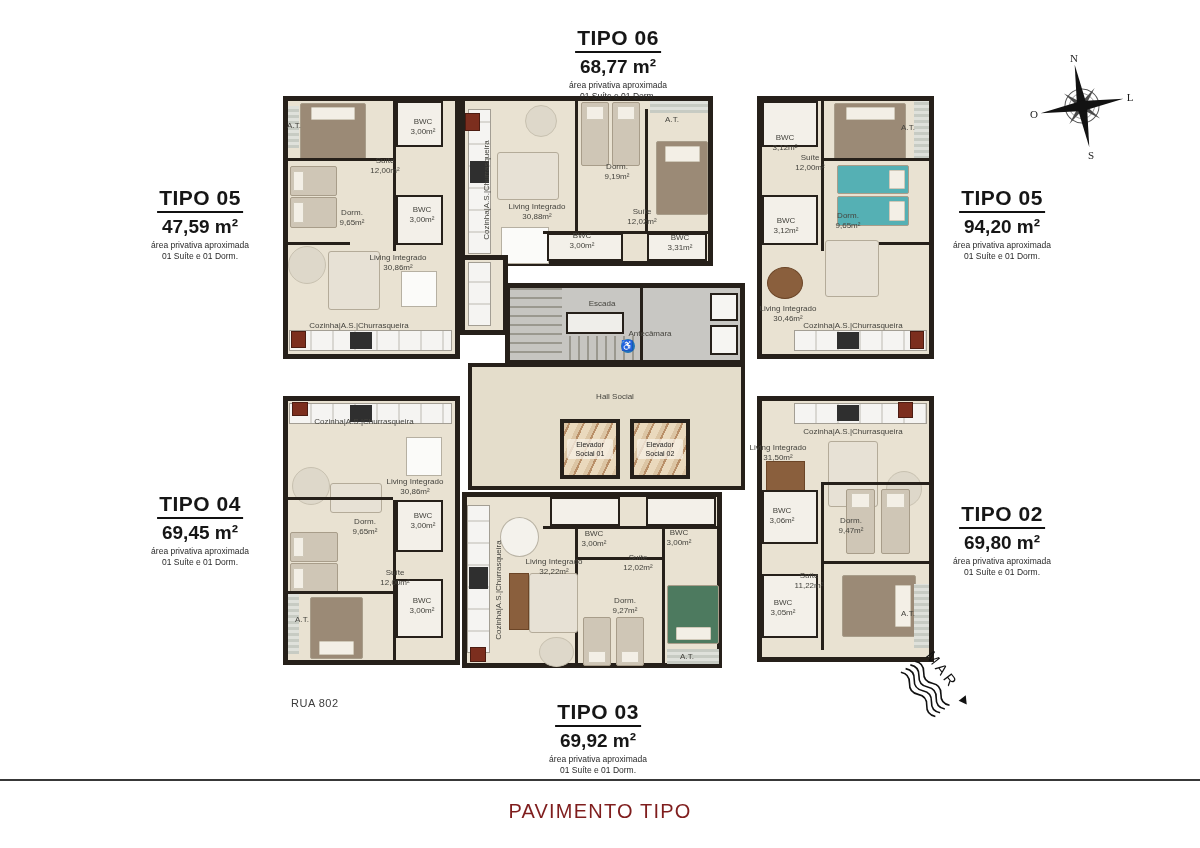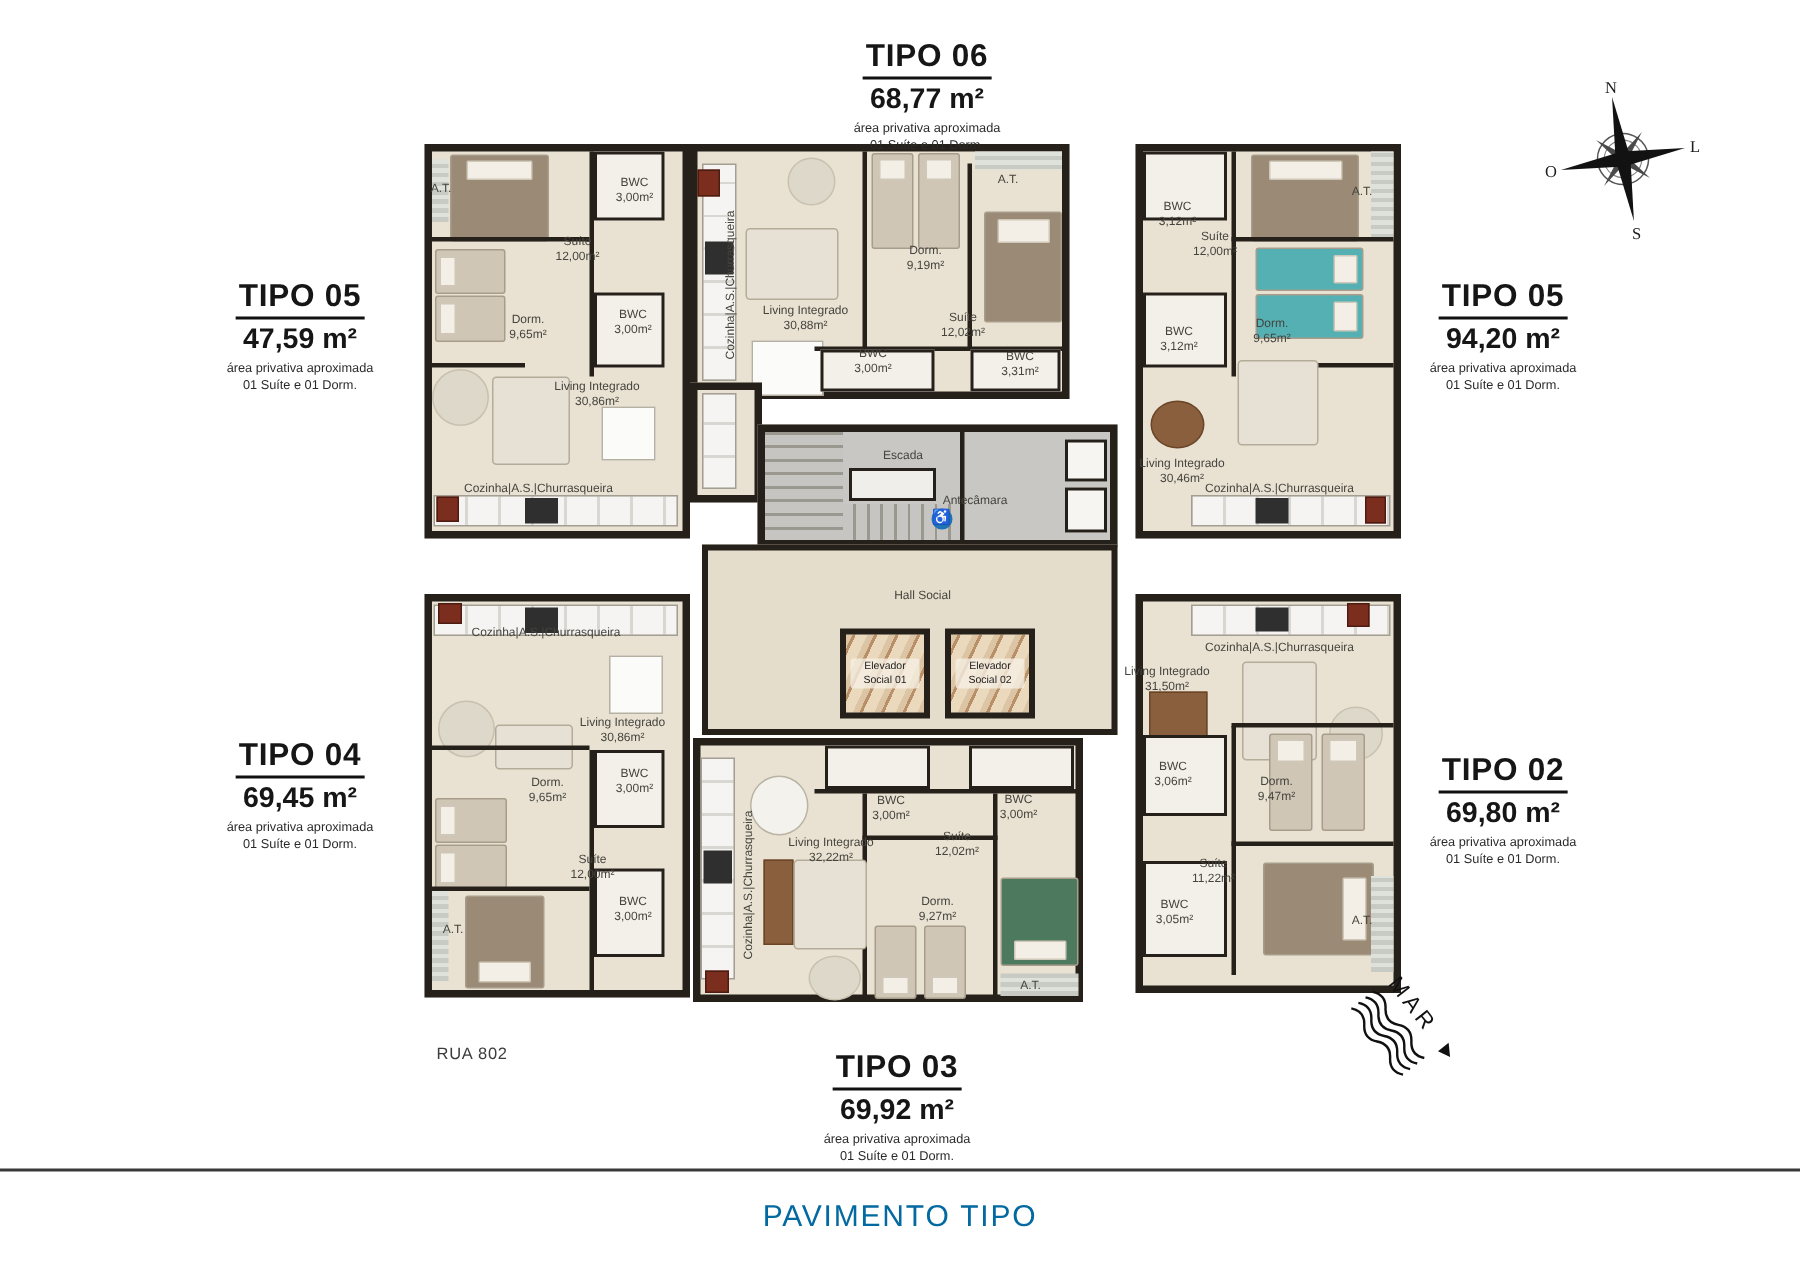--- a/index.html
+++ b/index.html
@@ -41,21 +41,21 @@
   .rlabel{position:absolute;transform:translate(-50%,-50%);font-size:8px;line-height:1.25;color:#45443e;text-align:center;white-space:nowrap;z-index:6;}
   .rlabel span{display:block;}
   .rlabel.vert{transform:translate(-50%,-50%) rotate(-90deg);}
   .acc{position:absolute;width:14px;height:14px;border-radius:50%;background:#1e72b8;color:#fff;font-size:10px;line-height:14px;text-align:center;z-index:6;}
   .info{position:absolute;transform:translateX(-50%);text-align:center;color:#161616;z-index:7;}
   .info .t{font-size:21px;font-weight:bold;letter-spacing:.5px;display:inline-block;border-bottom:2.5px solid #111;padding:0 2px 1px;}
   .info .a{font-size:19px;margin-top:3px;font-weight:700;}
   .info .n{font-size:8.5px;line-height:1.35;color:#2a2a2a;margin-top:2px;}
   .rua{position:absolute;left:291px;top:697px;font-size:11px;color:#3c3c3c;letter-spacing:.5px;z-index:7;}
   .footer-line{position:absolute;left:0;top:779px;width:1200px;height:2px;background:#383838;}
-  .page-title{position:absolute;left:600px;top:800px;transform:translateX(-50%);font-size:20px;letter-spacing:1.2px;color:#0369a1;font-weight:500;}
+  .page-title{position:absolute;left:600px;top:800px;transform:translateX(-50%);font-size:20px;letter-spacing:1.2px;color:#7f1d1d;font-weight:500;}
   .compass-text{font-family:"Liberation Serif",serif;font-size:11px;fill:#1c1c1c;}
 </style>
 </head>
 <body>
 
 <div class="canvas">
 
   <div class="info" style="left:200px;top:186px;">
     <div class="t">TIPO 05</div>
     <div class="a">47,59 m²</div>

